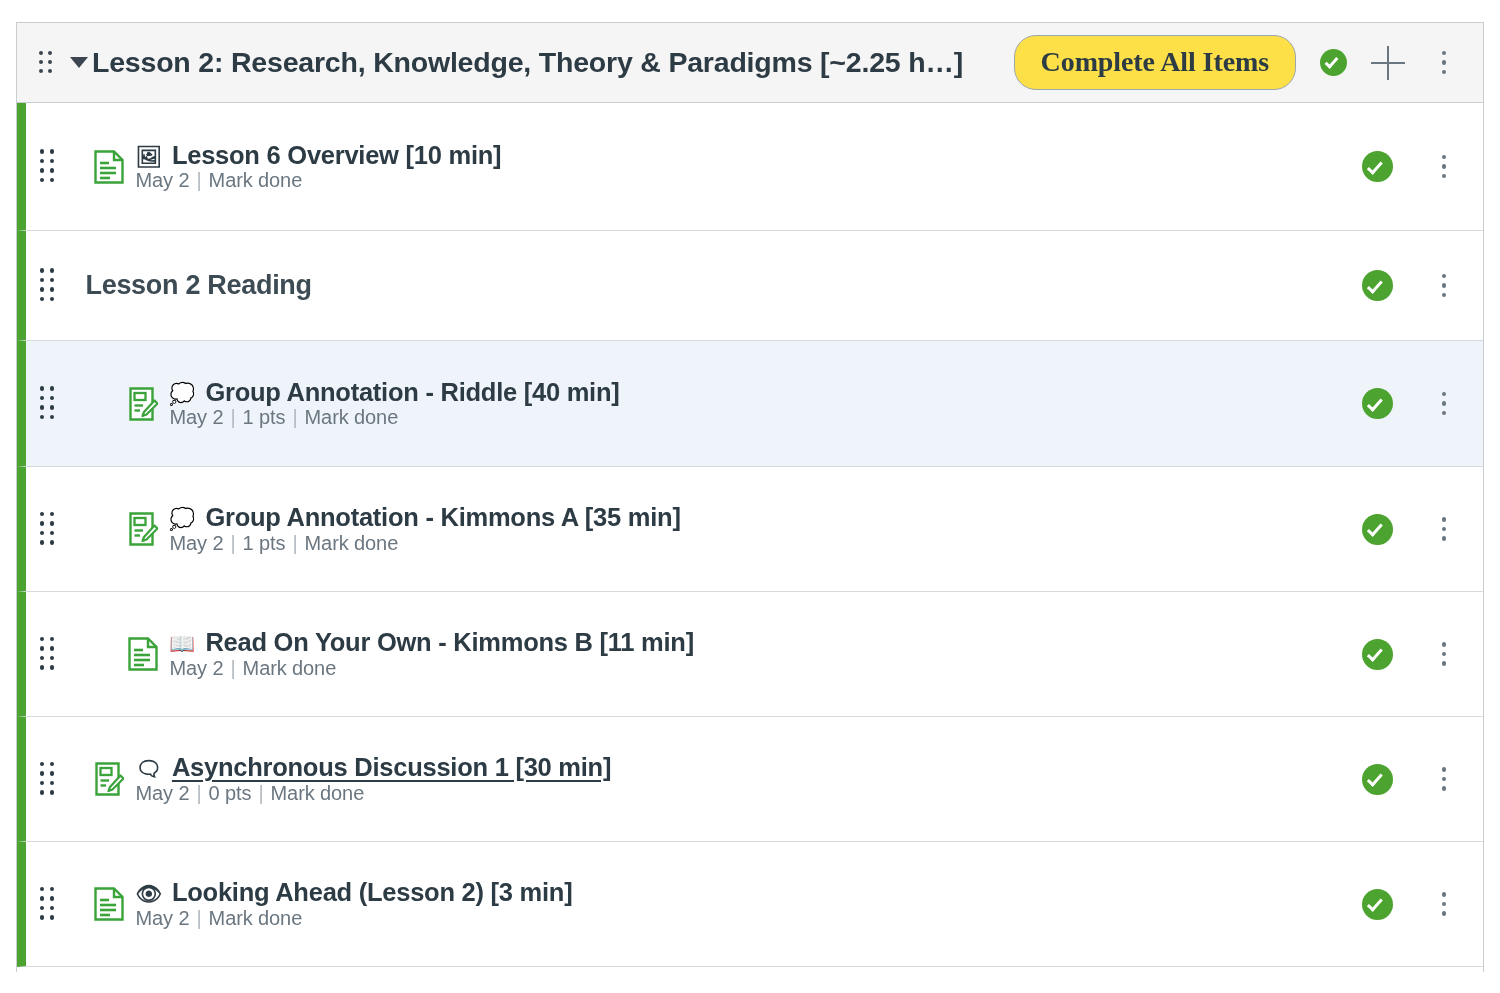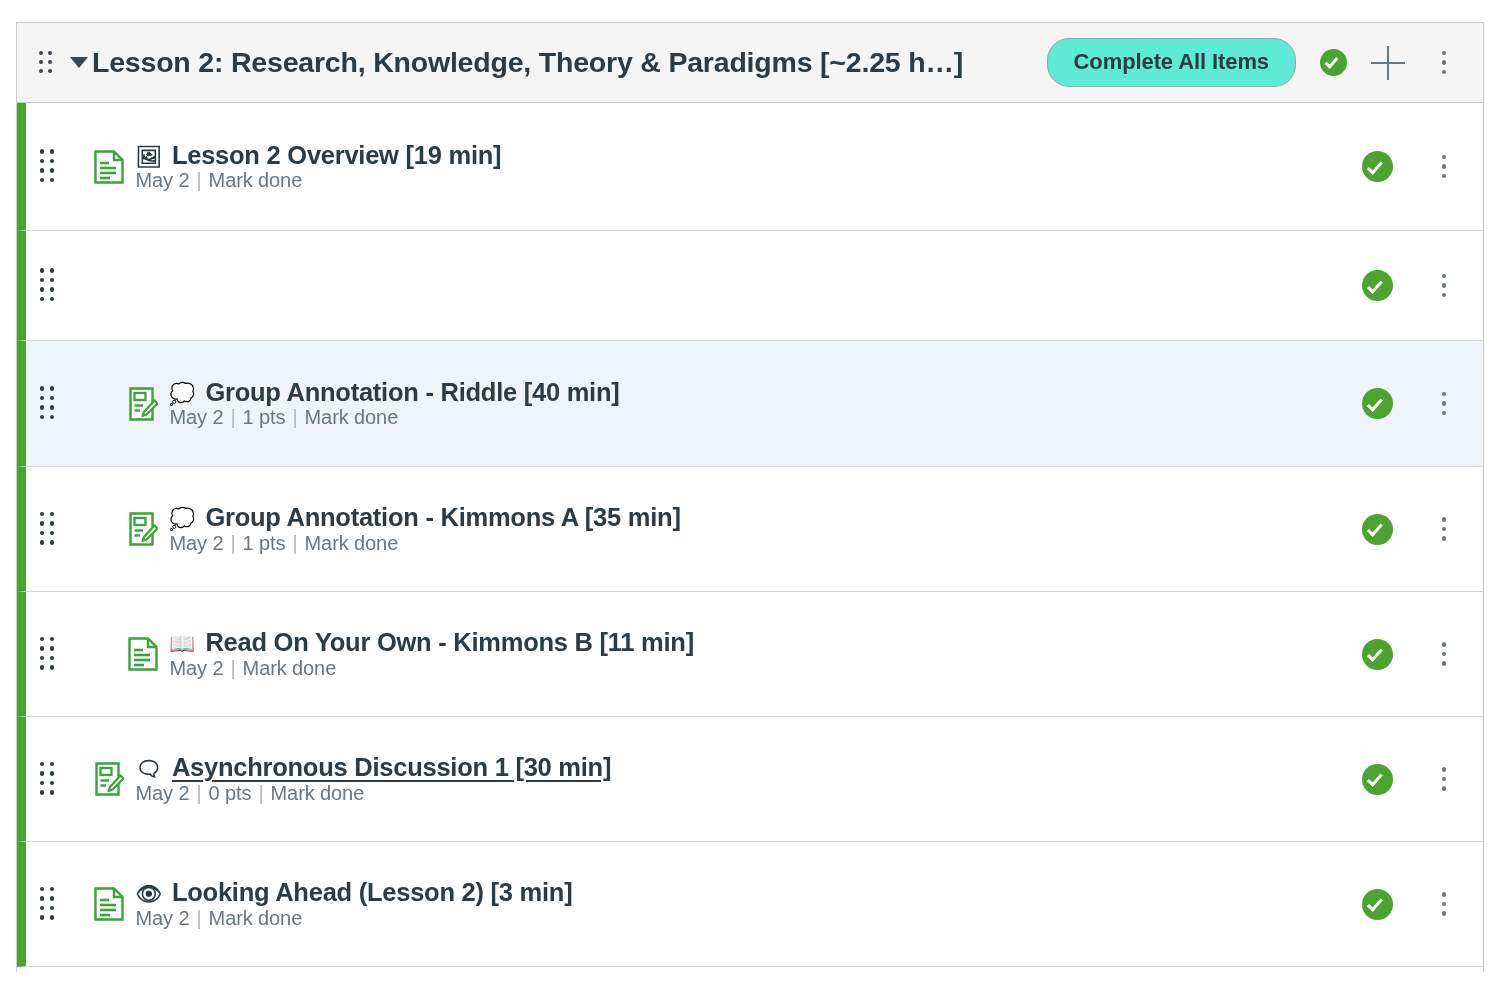--- a/index.html
+++ b/index.html
@@ -72,25 +72,25 @@
   }
   .header-right {
     margin-left: auto;
     display: flex;
     align-items: center;
     gap: 0;
   }
   .pill-btn {
     border: 1px solid #9ea6ad;
     border-radius: 22px;
-    background: #5eead4;
+    background: #fde047;
     color: #2d3b45;
-    font-size: 22px;
+    font-size: 28px;
     font-weight: bold;
-    font-family: Liberation Sans, sans-serif;
+    font-family: Liberation Serif, serif;
     padding: 10px 26px 11px;
     cursor: pointer;
     white-space: nowrap;
     letter-spacing: -0.1px;
   }
   .check-circle {
     width: 27px;
     height: 27px;
     border-radius: 50%;
     background: #4ca32f;
@@ -282,21 +282,21 @@
             <line x1="6" y1="13" x2="15" y2="13"></line>
             <line x1="6" y1="18" x2="22" y2="18"></line>
             <line x1="6" y1="23" x2="22" y2="23"></line>
             <line x1="6" y1="28" x2="16" y2="28"></line>
           </g>
         </svg>
       </span>
       <span class="row-body">
         <span class="row-title">
           <span class="emoji">🖼</span>
-          <a class="title-link" href="#">Lesson 2 Overview [19 min]</a>
+          <a class="title-link" href="#">Lesson 6 Overview [10 min]</a>
         </span>
         <span class="row-meta">
           <span>May 2</span><span class="sep">|</span><span>Mark done</span>
         </span>
       </span>
       <span class="row-right">
         <span class="check-circle"></span>
         <span class="kebab">
             <i></i>
             <i></i>
@@ -309,20 +309,21 @@
       <span class="row-drag">
         <i></i>
           <i></i>
           <i></i>
           <i></i>
           <i></i>
           <i></i>
           <i></i>
           <i></i>
       </span>
+      <span class="header-text">Lesson 2 Reading</span>
       <span class="row-right">
         <span class="check-circle"></span>
         <span class="kebab">
             <i></i>
             <i></i>
             <i></i>
           </span>
       </span>
     </div>
 

